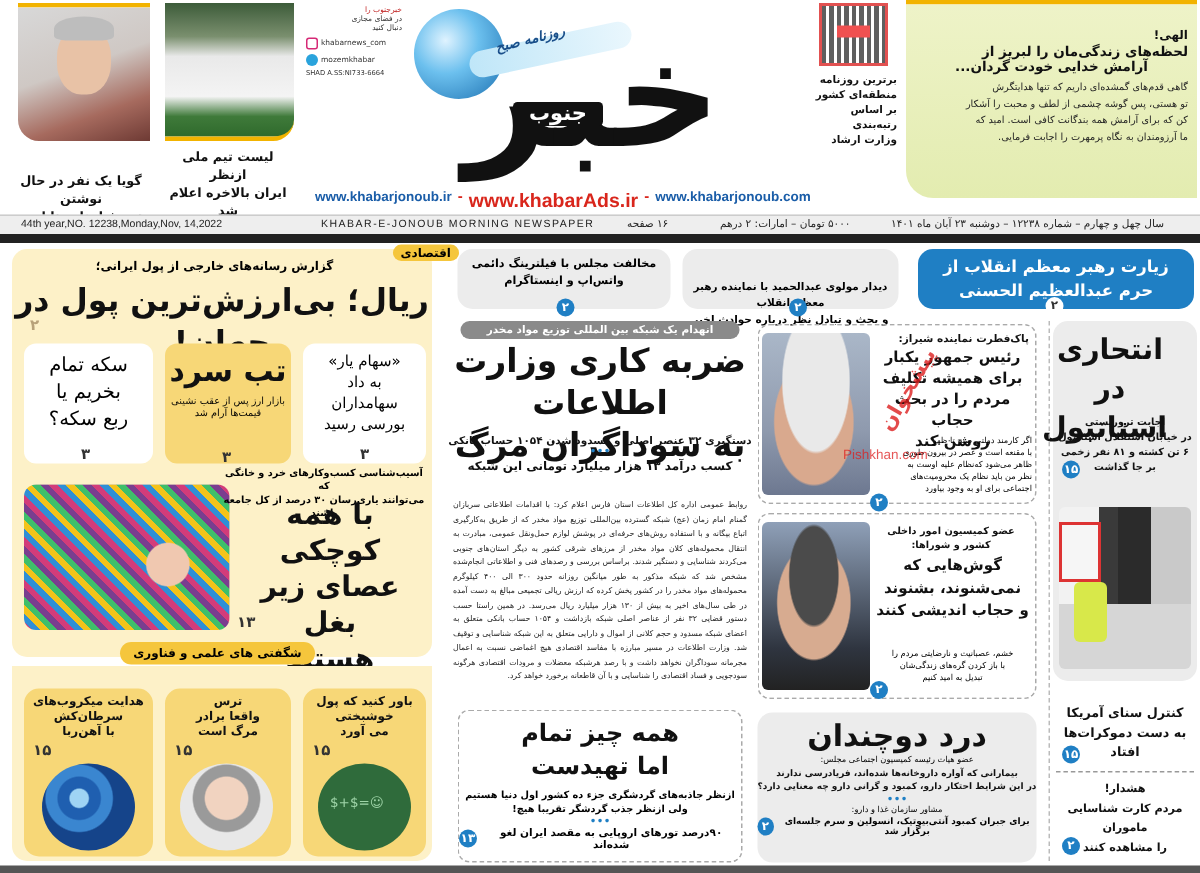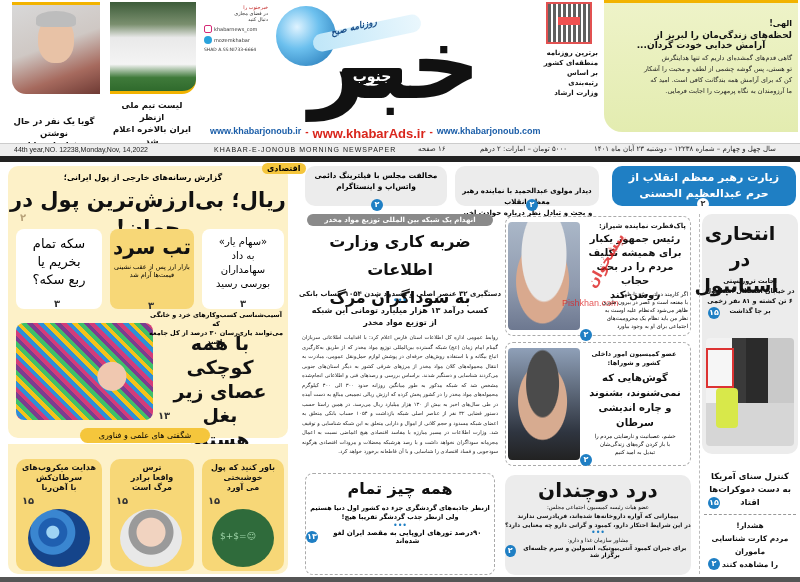--- a/index.html
+++ b/index.html
@@ -140,21 +140,21 @@
   <div>آسیب‌شناسی کسب‌وکارهای خرد و خانگی که</div>
   <div>می‌توانند یاری‌رسان ۳۰ درصد از کل جامعه باشند</div>
 </div>
 <div class="abs fa hd" style="left:155px;top:331px;width:130px;font-size:19px;line-height:24px">
   <div>با همه کوچکی</div>
   <div>عصای زیر بغل</div>
   <div>هستند</div>
 </div>
 <div class="abs num" style="left:158px;top:410px;color:#333">۱۳</div>
 
-<div class="abs" style="left:80px;top:428px;width:130px;height:15px;background:#f5c63c;border-radius:8px;font-size:8px;font-weight:normal;text-align:center;line-height:15px;direction:rtl">
+<div class="abs" style="left:80px;top:428px;width:130px;height:15px;background:#f5c63c;border-radius:8px;font-size:8px;font-weight:bold;text-align:center;line-height:15px;direction:rtl">
   <span>شگفتی های علمی و فناوری</span>
 </div>
 <div class="abs yellowbg" style="left:8px;top:444px;width:280px;height:130px;border-radius:0 0 10px 10px"></div>
 
 <div class="abs fa" style="left:202px;top:459px;width:82px;height:112px;background:#f7d777;border-radius:10px;padding-top:4px">
   <div class="hd" style="font-size:8px;line-height:10px">
     <div>باور کنید که پول</div>
     <div>خوشبختی</div>
     <div>می آورد</div>
   </div>
@@ -196,35 +196,35 @@
 
 <div class="abs fa graybox" style="left:305px;top:166px;width:142px;height:40px;font-size:7.5px;line-height:11px;font-weight:bold;padding-top:4px">
   <div>مخالفت مجلس با فیلترینگ دائمی</div>
   <div>واتس‌اپ و اینستاگرام</div>
 </div>
 <span class="abs badge" style="left:371px;top:199px">۲</span>
 
 <div class="abs" style="left:307px;top:214px;width:186px;height:12px;background:#8a8a8a;border-radius:6px;color:#fff;font-size:7px;line-height:12px;text-align:center;font-weight:bold;direction:rtl">
   <span>انهدام یک شبکه بین المللی توزیع مواد مخدر</span>
 </div>
-<div class="abs fa hd" style="left:298px;top:228px;width:204px;font-size:16px;line-height:28px">
+<div class="abs fa hd" style="left:298px;top:228px;width:204px;font-size:22px;line-height:28px">
   <div>ضربه کاری وزارت اطلاعات</div>
   <div>به سوداگران مرگ</div>
 </div>
 <div class="abs fa hd" style="left:298px;top:290px;width:204px;font-size:7px">دستگیری ۳۲ عنصر اصلی و مسدود شدن ۱۰۵۴ حساب بانکی</div>
 <div class="abs fa" style="left:298px;top:298px;width:204px;font-size:8px;color:#1f7fc4;line-height:6px">•••</div>
 <div class="abs fa hd" style="left:298px;top:305px;width:204px;font-size:8px;line-height:12px">
   <div>کسب درآمد ۱۳ هزار میلیارد تومانی این شبکه</div>
-  <div>از توزیع مواد مخدر</div>
 </div>
 <div class="abs" style="left:302px;top:333px;width:196px;height:130px;font-size:5.2px;line-height:9.5px;text-align:justify;direction:rtl;overflow:hidden;color:#222">روابط عمومی اداره کل اطلاعات استان فارس اعلام کرد: با اقدامات اطلاعاتی سربازان گمنام امام زمان (عج) شبکه گسترده بین‌المللی توزیع مواد مخدر که از طریق به‌کارگیری اتباع بیگانه و با استفاده روش‌های حرفه‌ای در پوشش لوازم حمل‌ونقل عمومی، مبادرت به انتقال محموله‌های کلان مواد مخدر از مرزهای شرقی کشور به دیگر استان‌های جنوبی می‌کردند شناسایی و دستگیر شدند. براساس بررسی و رصدهای فنی و اطلاعاتی انجام‌شده مشخص شد که شبکه مذکور به طور میانگین روزانه حدود ۳۰۰ الی ۴۰۰ کیلوگرم محموله‌های مواد مخدر را در کشور پخش کرده که ارزش ریالی تجمیعی مبالغ به دست آمده در طی سال‌های اخیر به بیش از ۱۳۰ هزار میلیارد ریال می‌رسد. در همین راستا حسب دستور قضایی ۳۲ نفر از عناصر اصلی شبکه بازداشت و ۱۰۵۴ حساب بانکی متعلق به اعضای شبکه مسدود و حجم کلانی از اموال و دارایی متعلق به این شبکه شناسایی و توقیف شد. وزارت اطلاعات در مسیر مبارزه با مفاسد اقتصادی هیچ اغماضی نسبت به اعمال مجرمانه سوداگران نخواهد داشت و با رصد هرشبکه معضلات و مرودات اقتصادی هرگونه سودجویی و فساد اقتصادی را شناسایی و با آن قاطعانه برخورد خواهد کرد.</div>
 
 <div class="abs dotted fa" style="left:305px;top:473px;width:190px;height:102px;padding-top:4px">
   <div class="hd" style="font-size:16px;line-height:22px">
     <div>همه چیز تمام</div>
+    <div>اما تهیدست</div>
   </div>
   <div style="font-size:6.5px;line-height:9px;font-weight:bold;margin-top:4px">
     <div>ازنظر جاذبه‌های گردشگری جزء ده کشور اول دنیا هستیم</div>
     <div>ولی ازنظر جذب گردشگر تقریبا هیچ!</div>
   </div>
   <div style="font-size:8px;color:#1f7fc4;line-height:7px">•••</div>
   <div style="font-size:7px;font-weight:bold;display:flex;justify-content:center;gap:3px;align-items:center">
     <span>۹۰درصد تورهای اروپایی به مقصد ایران لغو شده‌اند</span>
     <span class="badge">۱۳</span>
   </div>
@@ -260,21 +260,21 @@
   radial-gradient(ellipse at 48% 32%,#4b4b4b 0 16px,transparent 17px),
   radial-gradient(ellipse at 48% 48%,#d7ab90 0 24px,transparent 25px),
   linear-gradient(180deg,#8fa0b8 0%,#2f3540 75%,#222 100%)"></div>
 <div class="abs fa hd" style="left:582px;top:350px;width:104px;font-size:6.5px;line-height:9px">
   <div>عضو کمیسیون امور داخلی</div>
   <div>کشور و شوراها:</div>
 </div>
 <div class="abs fa hd" style="left:582px;top:370px;width:106px;font-size:10px;line-height:15px">
   <div>گوش‌هایی که</div>
   <div>نمی‌شنوند، بشنوند</div>
-  <div>و چاره اندیشی سرطان</div>
+  <div>و حجاب اندیشی کنند</div>
 </div>
 <div class="abs fa" style="left:582px;top:432px;width:106px;font-size:5.5px;line-height:8px">
   <div>خشم، عصبانیت و نارضایتی مردم را</div>
   <div>با باز کردن گره‌های زندگی‌شان</div>
   <div>تبدیل به امید کنیم</div>
 </div>
 <span class="abs badge" style="left:580px;top:454px">۲</span>
 
 <div class="abs graybox fa" style="left:505px;top:475px;width:186px;height:100px;padding-top:2px">
   <div class="hd" style="font-size:20px;line-height:26px">درد دوچندان</div>

